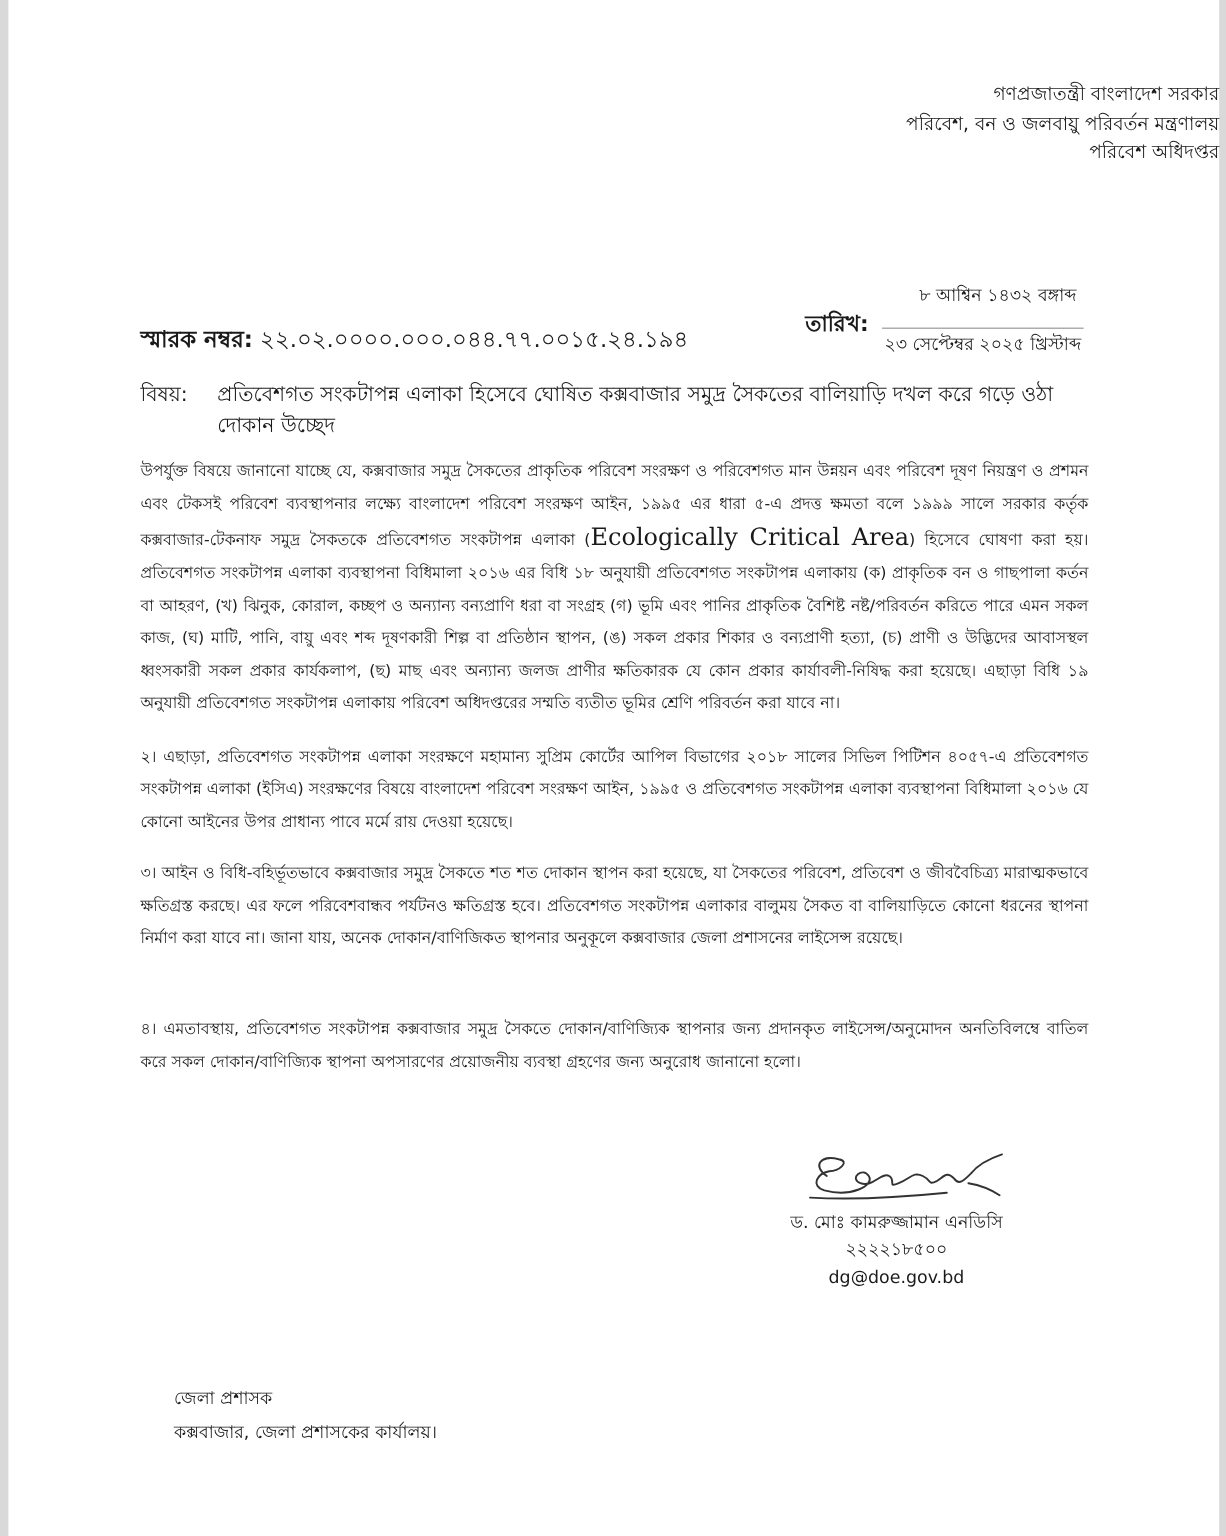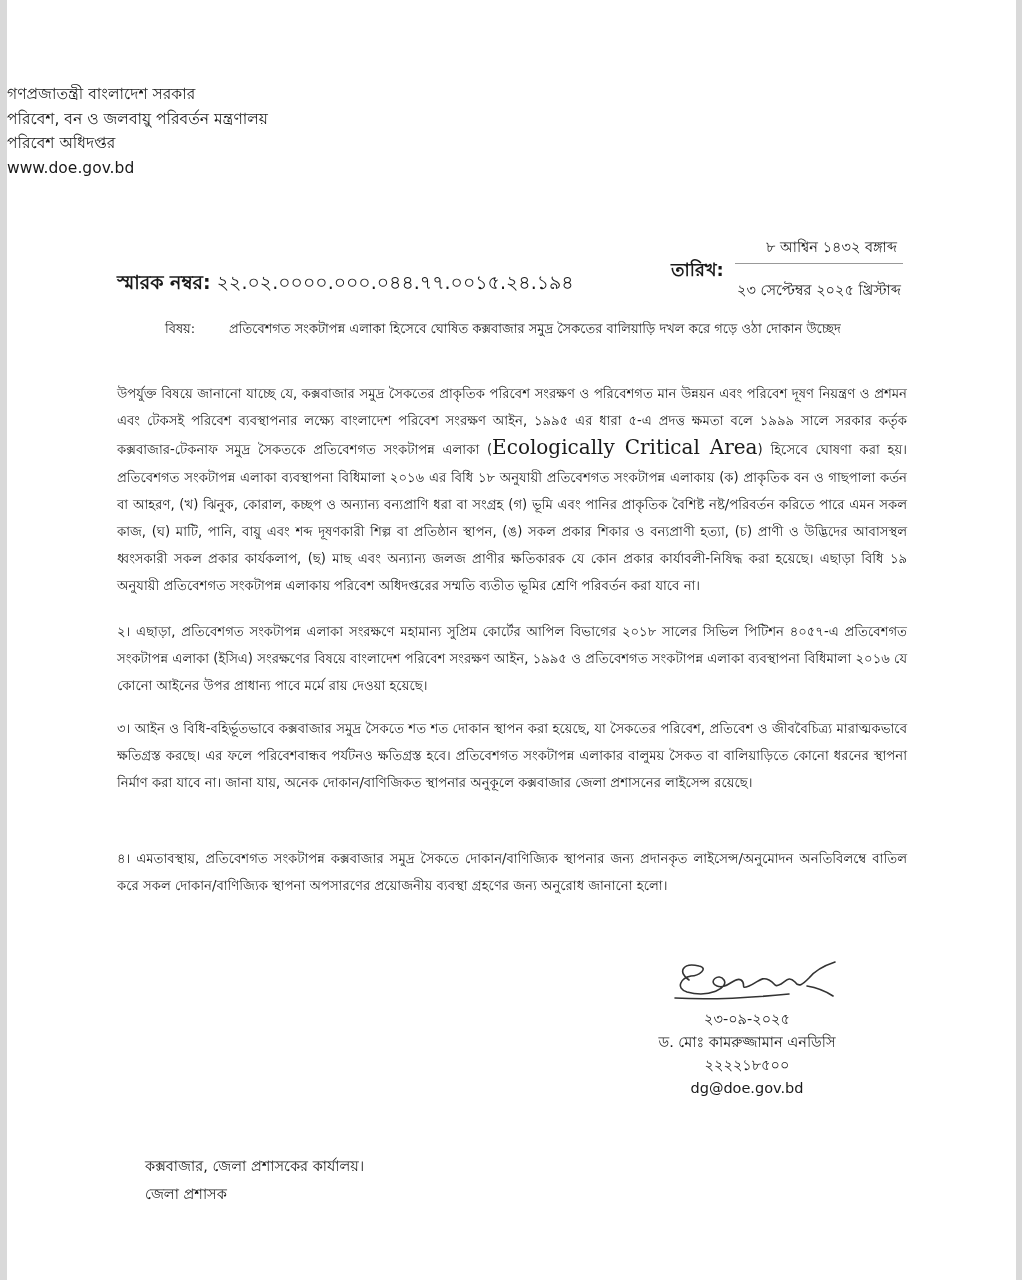--- a/index.html
+++ b/index.html
@@ -7,29 +7,29 @@
     width: 1022px; height: 1280px; overflow: hidden;
     background: #d9d9d9;
     font-family: "DejaVu Sans", sans-serif;
     color: #1a1a1a;
   }
   .page {
     position: absolute; left: 7px; top: 0; width: 1009px; height: 1280px;
     background: #ffffff;
   }
   .abs { position: absolute; }
-  .header { left: 0; width: 1009px; top: 82px; text-align: left; font-size: 15.5px; line-height: 24.5px; }
+  .header { left: 0; width: 1009px; top: 66px; text-align: right; font-size: 15.5px; line-height: 24.5px; }
   .header div { white-space: nowrap; }
   .memo { left: 110px; top: 268px; font-size: 19px; white-space: nowrap; }
   .memo .lbl { font-weight: bold; }
   .date-lbl { left: 664px; top: 256px; font-size: 18px; font-weight: bold; }
   .date-box { left: 728px; top: 237px; width: 168px; text-align: right; font-size: 14.5px; line-height: 20px; }
-  .date-box .l1 { border-bottom: 1px solid #999; padding-bottom: 6px; margin-bottom: 16px; padding-right: 6px; }
+  .date-box .l1 { border-bottom: 1px solid #999; padding-bottom: 16px; margin-bottom: 4px; padding-right: 6px; }
   .date-box .l2 { white-space: nowrap; text-align: center; }
-  .subject { left: 110px; top: 316px; width: 790px; font-size: 13px; line-height: 26px; margin-left: 48px; }
+  .subject { left: 110px; top: 316px; width: 790px; font-size: 17px; line-height: 26px; }
   .subject .slbl { position: absolute; left: 0; top: 0; }
   .subject .stxt { margin-left: 64px; font-weight: normal; display: block; }
   .para { left: 110px; width: 790px; font-size: 13.2px; line-height: 27.2px; text-align: justify; }
   .p1 { top: 380px; }
   .p2 { top: 618px; }
   .p3 { top: 715px; }
   .p4 { top: 845px; }
   .eng { font-family: "DejaVu Serif", serif; font-size: 20px; }
   .sig { left: 662px; top: 958px; width: 170px; height: 48px; }
   .signer { left: 620px; top: 1008px; width: 240px; text-align: center; font-size: 14.5px; line-height: 23px; }
@@ -39,21 +39,20 @@
 </style>
 </head>
 <body>
 
 <div class="page">
 
   <div class="abs header">
     <div>গণপ্রজাতন্ত্রী বাংলাদেশ সরকার</div>
     <div>পরিবেশ, বন ও জলবায়ু পরিবর্তন মন্ত্রণালয়</div>
     <div>পরিবেশ অধিদপ্তর</div>
-    <div>www.doe.gov.bd</div>
   </div>
 
   <div class="abs memo">
     <span class="lbl">স্মারক নম্বর:</span>
     <span>২২.০২.০০০০.০০০.০৪৪.৭৭.০০১৫.২৪.১৯৪</span>
   </div>
 
   <div class="abs date-lbl">তারিখ:</div>
   <div class="abs date-box">
     <div class="l1">৮ আশ্বিন ১৪৩২ বঙ্গাব্দ</div>
@@ -69,24 +68,23 @@
 
   <div class="abs para p2">২। এছাড়া, প্রতিবেশগত সংকটাপন্ন এলাকা সংরক্ষণে মহামান্য সুপ্রিম কোর্টের আপিল বিভাগের ২০১৮ সালের সিভিল পিটিশন ৪০৫৭-এ প্রতিবেশগত সংকটাপন্ন এলাকা (ইসিএ) সংরক্ষণের বিষয়ে বাংলাদেশ পরিবেশ সংরক্ষণ আইন, ১৯৯৫ ও প্রতিবেশগত সংকটাপন্ন এলাকা ব্যবস্থাপনা বিধিমালা ২০১৬ যে কোনো আইনের উপর প্রাধান্য পাবে মর্মে রায় দেওয়া হয়েছে।</div>
   <div class="abs para p3">৩। আইন ও বিধি-বহির্ভূতভাবে কক্সবাজার সমুদ্র সৈকতে শত শত দোকান স্থাপন করা হয়েছে, যা সৈকতের পরিবেশ, প্রতিবেশ ও জীববৈচিত্র্য মারাত্মকভাবে ক্ষতিগ্রস্ত করছে। এর ফলে পরিবেশবান্ধব পর্যটনও ক্ষতিগ্রস্ত হবে। প্রতিবেশগত সংকটাপন্ন এলাকার বালুময় সৈকত বা বালিয়াড়িতে কোনো ধরনের স্থাপনা নির্মাণ করা যাবে না। জানা যায়, অনেক দোকান/বাণিজিকত স্থাপনার অনুকূলে কক্সবাজার জেলা প্রশাসনের লাইসেন্স রয়েছে।</div>
   <div class="abs para p4">৪। এমতাবস্থায়, প্রতিবেশগত সংকটাপন্ন কক্সবাজার সমুদ্র সৈকতে দোকান/বাণিজ্যিক স্থাপনার জন্য প্রদানকৃত লাইসেন্স/অনুমোদন অনতিবিলম্বে বাতিল করে সকল দোকান/বাণিজ্যিক স্থাপনা অপসারণের প্রয়োজনীয় ব্যবস্থা গ্রহণের জন্য অনুরোধ জানানো হলো।</div>
 
   <svg class="abs sig" viewBox="0 0 170 48">
     <path d="M20 22 C 8 14, 14 4, 30 8 C 40 10, 30 18, 22 18 C 12 20, 6 30, 18 34 C 40 40, 60 30, 55 22 C 50 14, 38 24, 48 28 C 58 32, 66 18, 72 22 C 78 26, 70 32, 80 28 C 90 24, 92 18, 100 22 C 108 26, 104 30, 112 26 C 118 22, 120 18, 126 24 C 130 30, 134 26, 140 20 C 148 10, 160 6, 166 4 M 138 28 C 150 30, 158 34, 164 38 M 6 40 C 40 42, 80 40, 120 36" fill="none" stroke="#333" stroke-width="1.6" stroke-linecap="round"></path>
   </svg>
 
   <div class="abs signer">
-    <div>২৩-০৯-২০২৫</div>
     <div>ড. মোঃ কামরুজ্জামান এনডিসি</div>
     <div>২২২২১৮৫০০</div>
     <div>dg@doe.gov.bd</div>
   </div>
 
   <div class="abs recipient">
+    <div>জেলা প্রশাসক</div>
     <div>কক্সবাজার, জেলা প্রশাসকের কার্যালয়।</div>
-    <div>জেলা প্রশাসক</div>
   </div>
 
 </div>
 
 </body></html>

